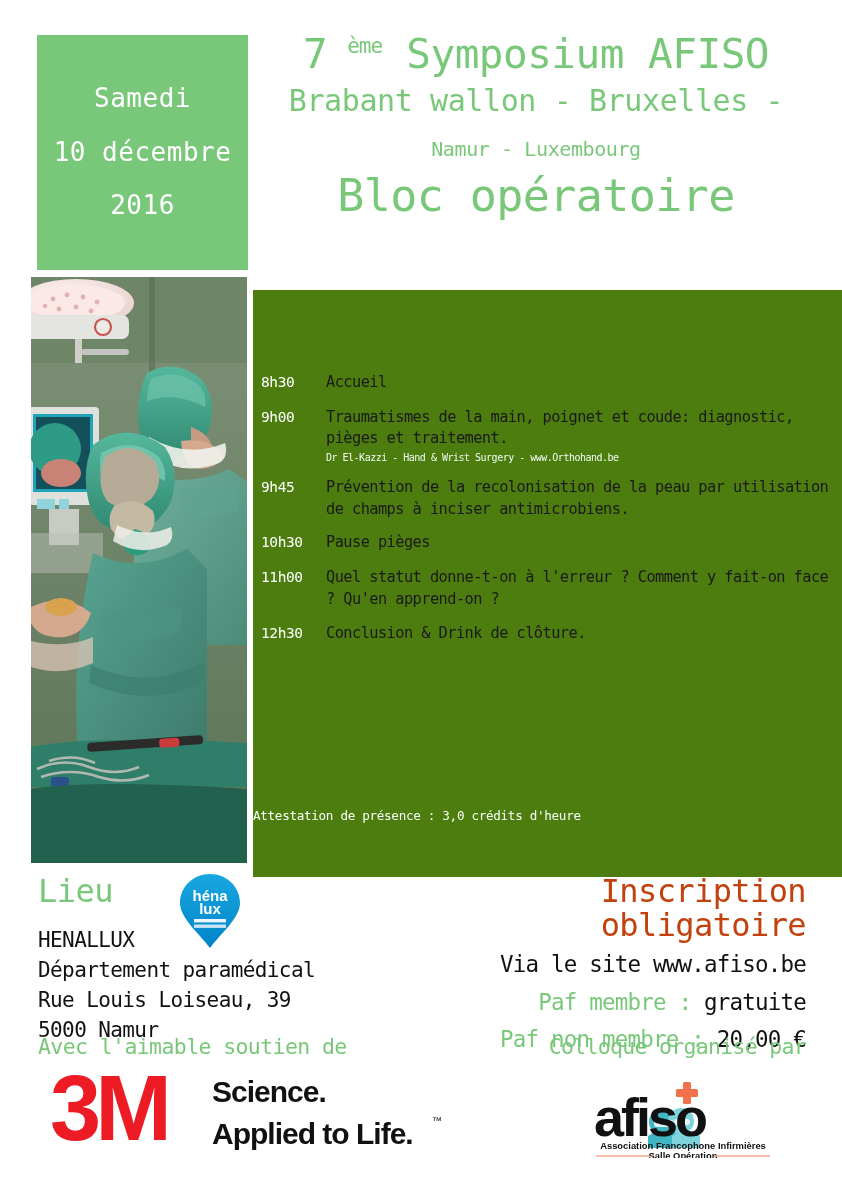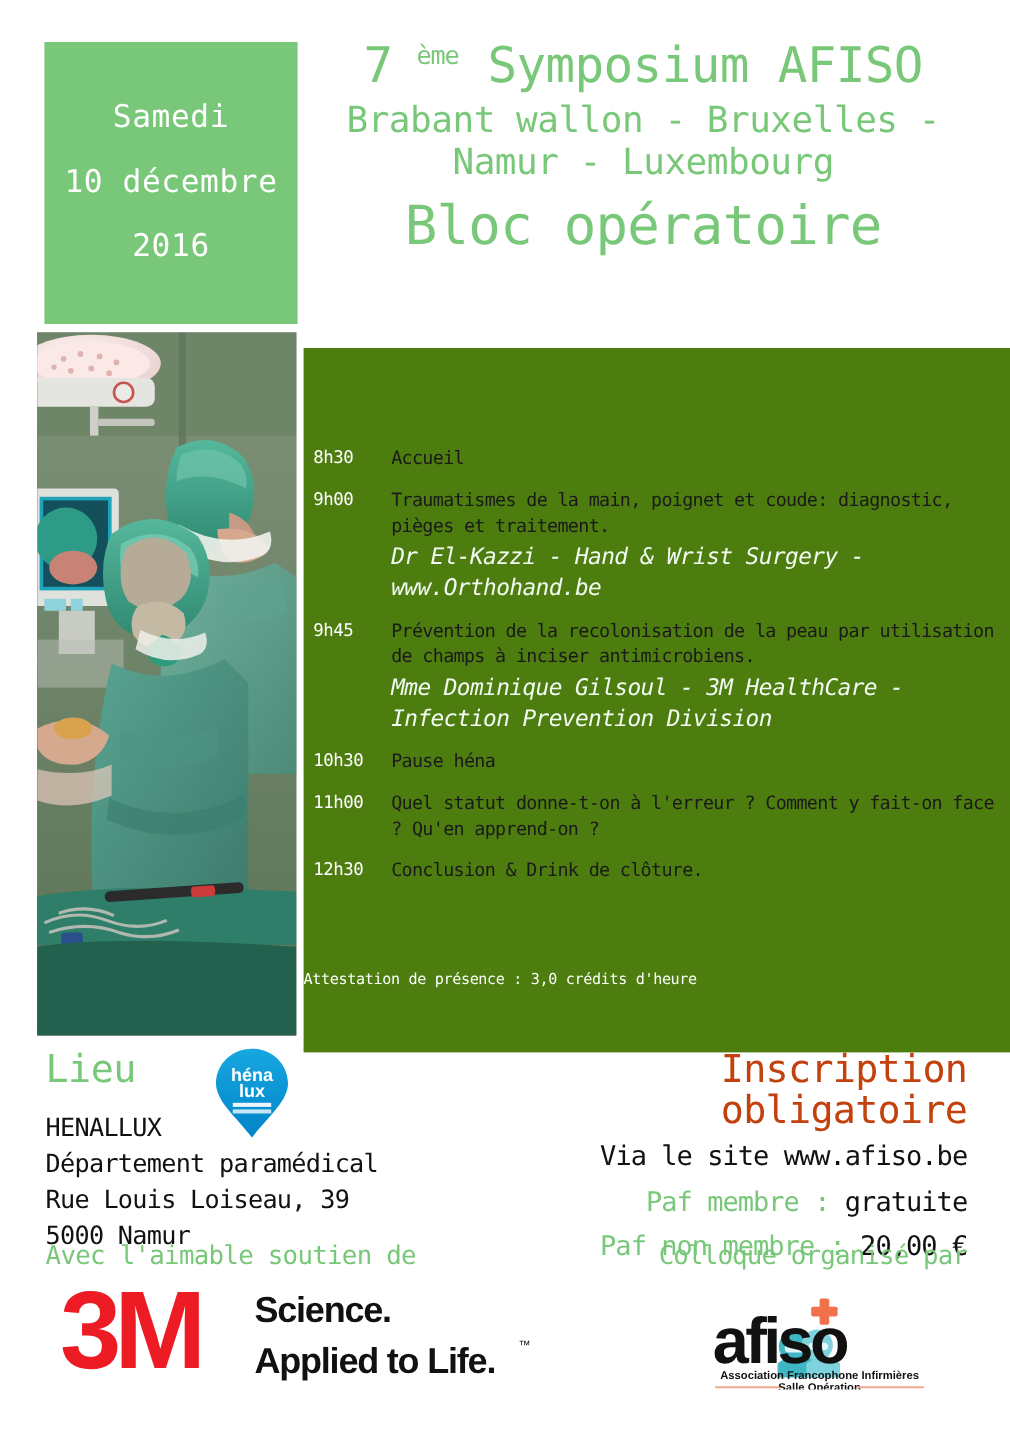--- a/index.html
+++ b/index.html
@@ -21,21 +21,21 @@
   .date-block .d-line{ white-space:nowrap;margin-top:17px; }
 
   
   .header{
     position:absolute; left:256px; top:34px; width:560px; height:236px;
     text-align:center; color:#79c87a;
   }
   .t-line1{ font-size:41px; line-height:1.0; letter-spacing:-0.5px; white-space:nowrap; }
   .t-line1 .sup{ font-size:21px; vertical-align:super; letter-spacing:-1px;margin-left:20px;}
   .t-line2{ font-size:30px; line-height:1.15; margin-top:9px; letter-spacing:-0.4px;}
-  .t-line3{ font-size:30px; line-height:1.15; letter-spacing:-0.4px;}
+  .t-line3{ font-size:20px; line-height:1.15; letter-spacing:-0.4px;margin-top:19px;}
   .t-line4{ font-size:45px; line-height:1.15; margin-top:9px; letter-spacing:-0.6px;}
 
   
   .photo{
     position:absolute; left:31px; top:277px; width:216px; height:586px;
     overflow:hidden; background:#4d6b4a;
   }
   .photo svg{ display:block; width:216px; height:586px; }
 
   
@@ -47,21 +47,21 @@
   .row{ display:flex; margin-bottom:12px; }
   .row .time{
     width:73px; flex:0 0 73px; padding-left:8px;
     font-size:14.5px; line-height:1.42; color:#ffffff; letter-spacing:-0.4px;
   }
   .row .desc{ flex:1; padding-right:16px; }
   .row .desc .title{
     font-size:15.3px; line-height:1.42; color:#1a1a1a; letter-spacing:-0.55px;
   }
   .row .desc .speaker{
-    font-size:19px; line-height:1.38; color:#f2fbf2; font-style:italic;
+    font-size:10px; line-height:1.38; color:#f2fbf2; 
     letter-spacing:-0.5px; margin-top:1px;
   }
   .attest{
     position:absolute; left:0; right:0; top:518px; 
     font-size:12.6px; color:#fbfffb; letter-spacing:-0.3px;
   }
 
   
   .lieu{ position:absolute; left:38px; top:875px; width:360px; }
   .lieu h2{
@@ -225,28 +225,27 @@
       <div class="desc">
         <div class="title">Traumatismes de la main, poignet et coude: diagnostic, pièges et traitement.</div>
         <div class="speaker">Dr El-Kazzi - Hand &amp; Wrist Surgery - www.Orthohand.be</div>
       </div>
     </div>
 
     <div class="row">
       <div class="time">9h45</div>
       <div class="desc">
         <div class="title">Prévention de la recolonisation de la peau par utilisation de champs à inciser antimicrobiens.</div>
-        <div class="speaker">Mme Dominique Gilsoul - 3M HealthCare - Infection Prevention Division</div>
       </div>
     </div>
 
     <div class="row">
       <div class="time">10h30</div>
       <div class="desc">
-        <div class="title">Pause héna</div>
+        <div class="title">Pause pièges</div>
         <div class="speaker"></div>
       </div>
     </div>
 
     <div class="row">
       <div class="time">11h00</div>
       <div class="desc">
         <div class="title">Quel statut donne-t-on à l'erreur ? Comment y fait-on face ? Qu'en apprend-on ?</div>
       </div>
     </div>

